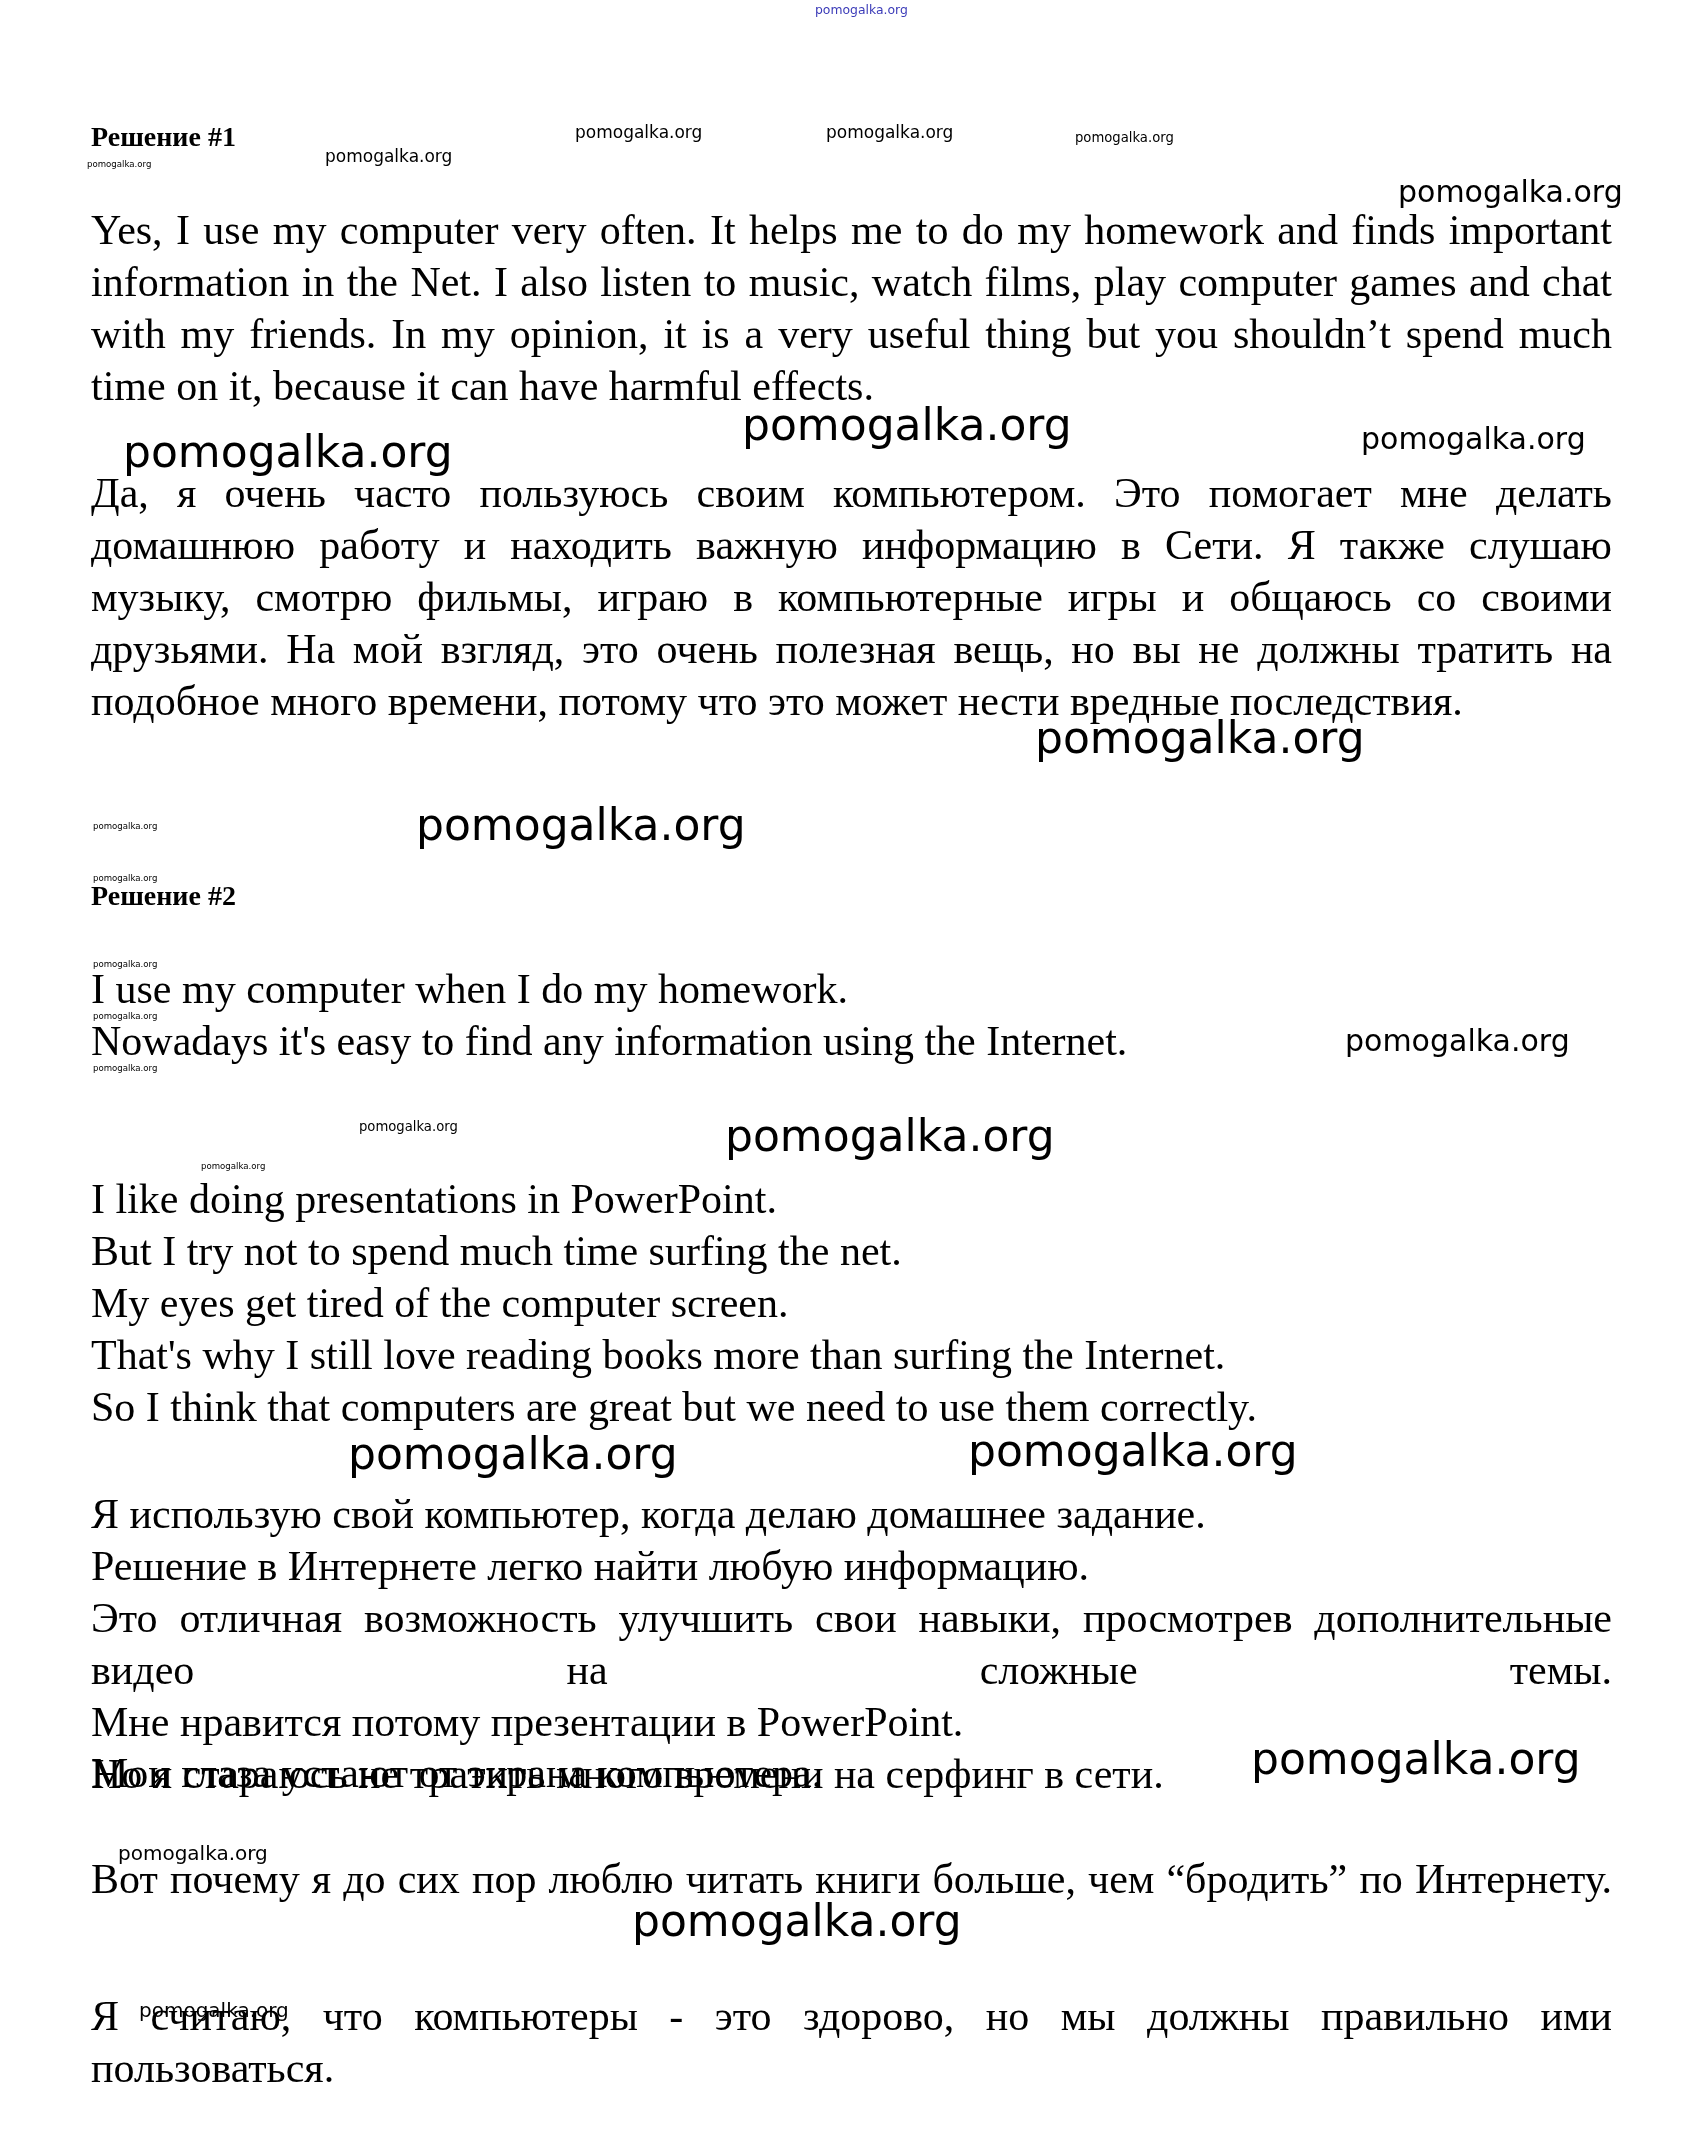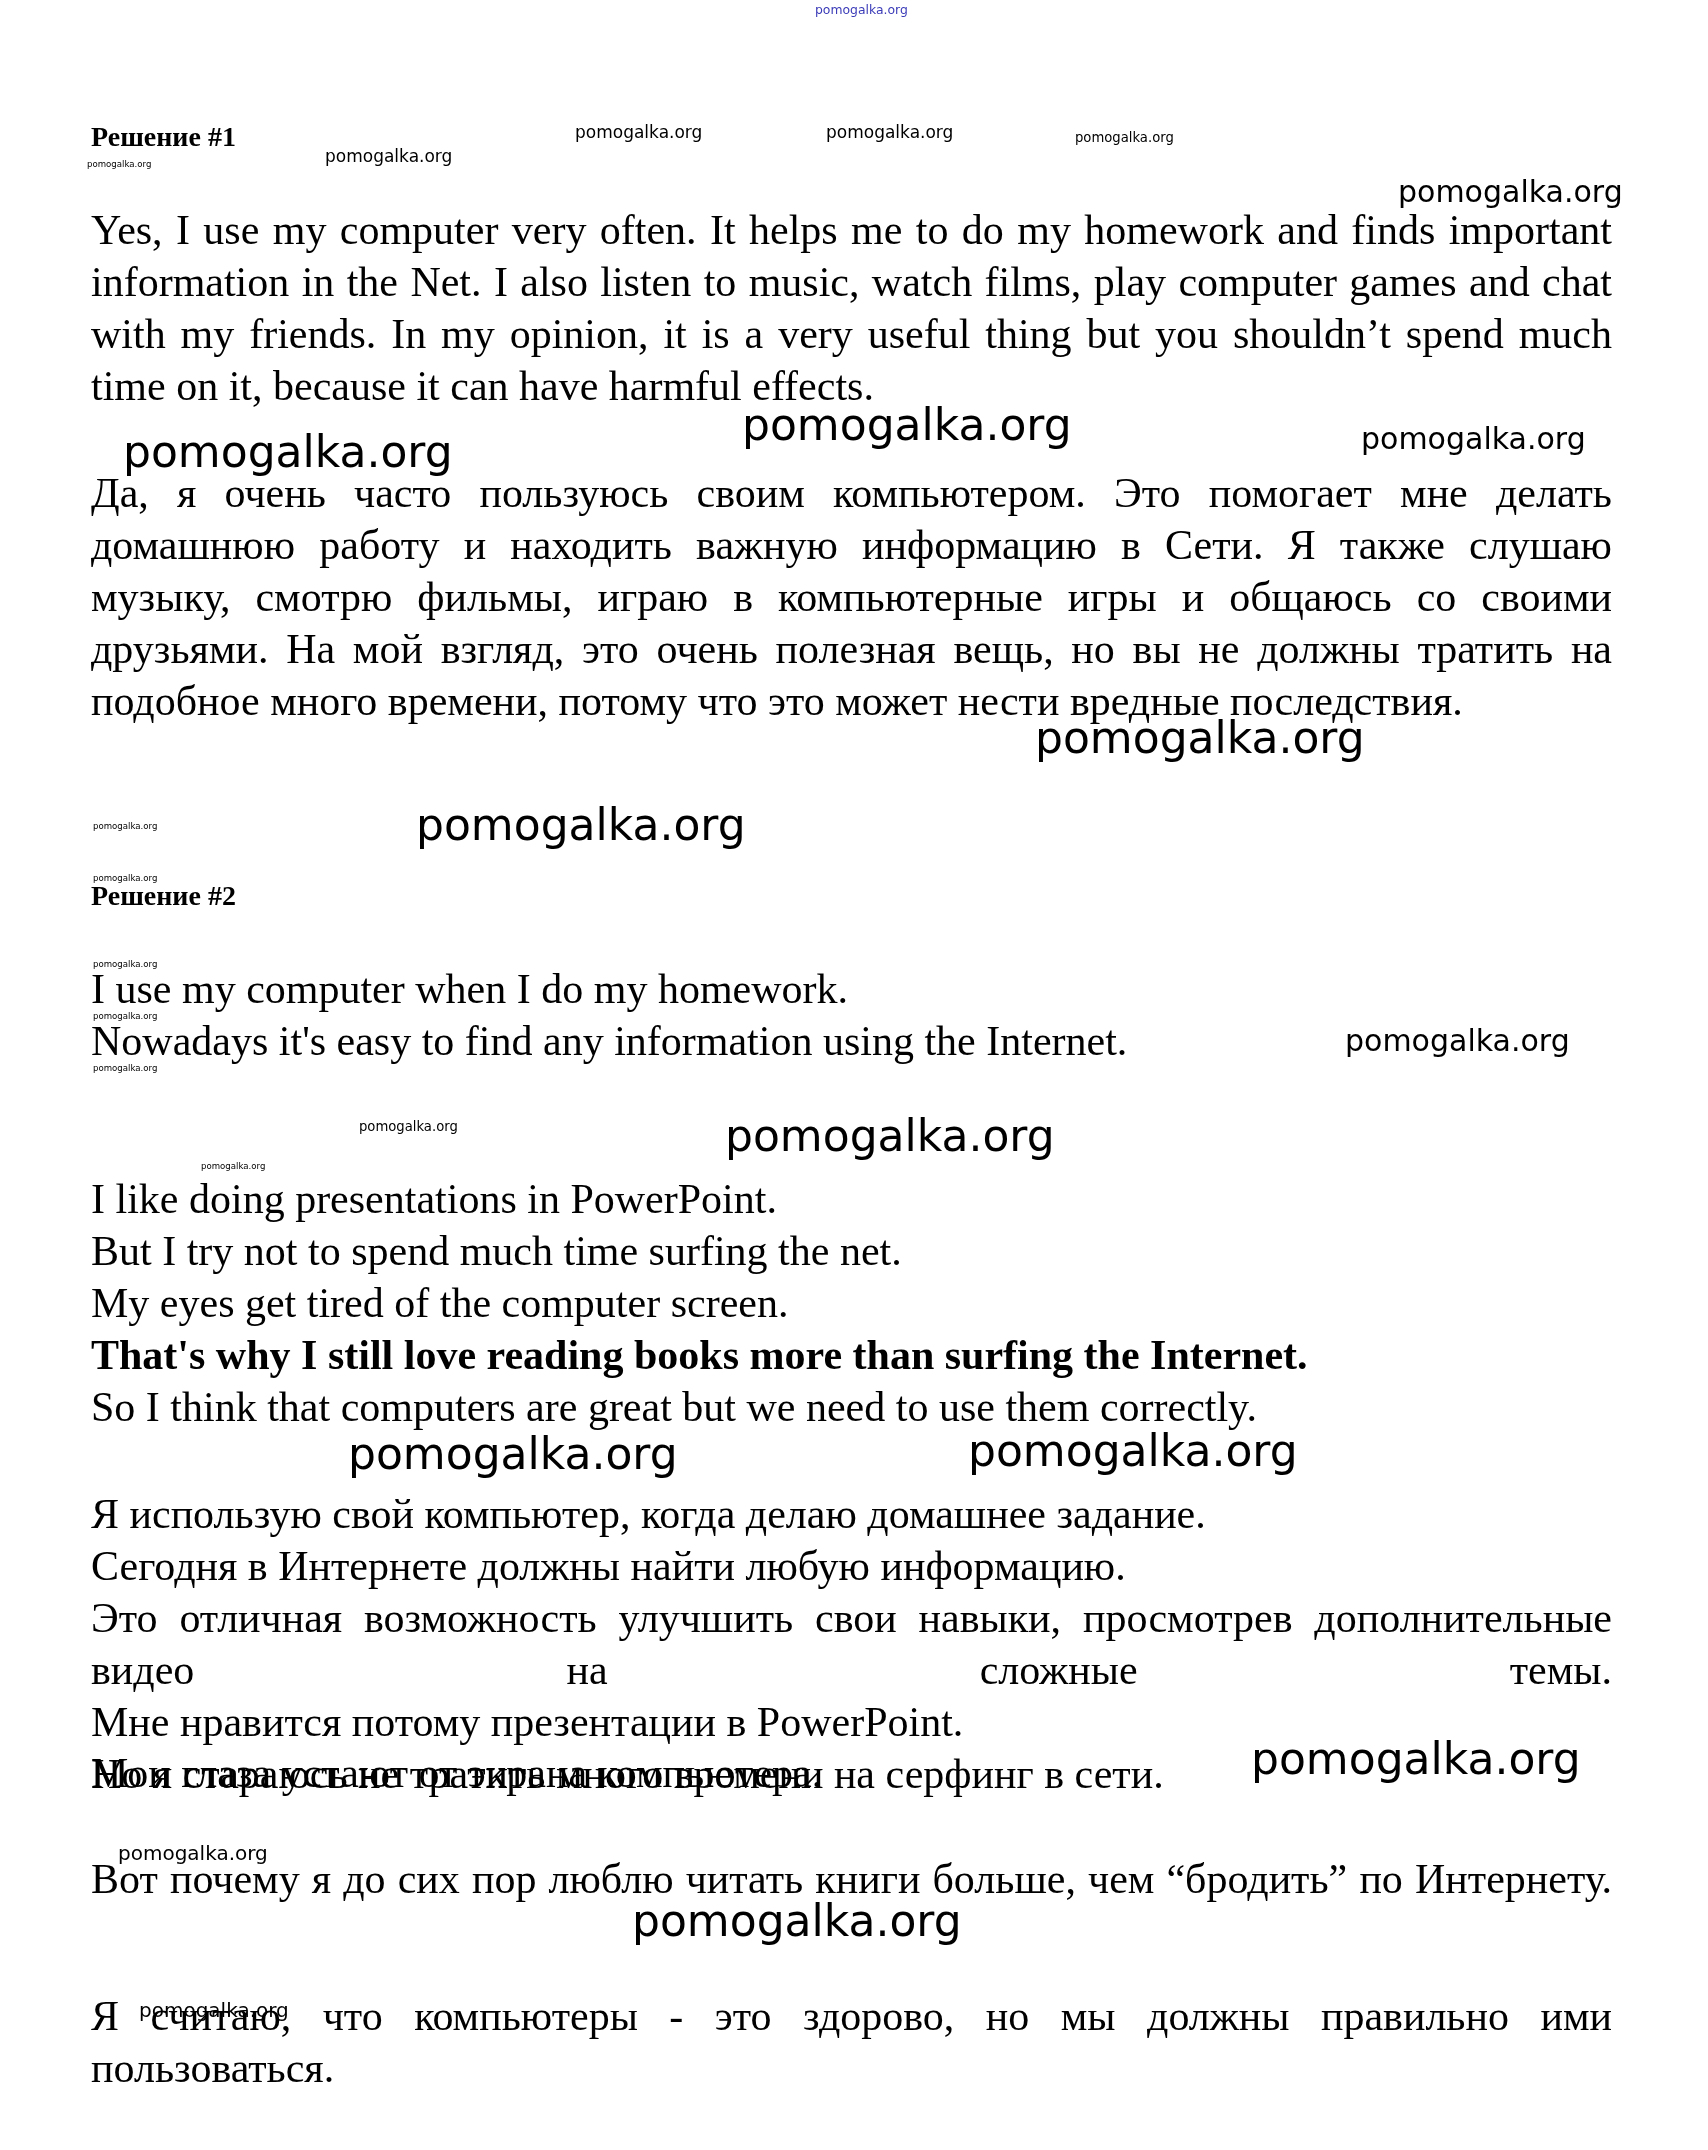--- a/index.html
+++ b/index.html
@@ -58,28 +58,28 @@
   <div class="abs wm w-m" style="left:1345px; top:1026px;">pomogalka.org</div>
 
   <div class="abs wm w-xs" style="left:93px; top:1064px;">pomogalka.org</div>
   <div class="abs wm" style="left:359px; top:1120px; font-size:13.2px;">pomogalka.org</div>
   <div class="abs wm w-l" style="left:725px; top:1114px;">pomogalka.org</div>
   <div class="abs wm w-xs" style="left:201px; top:1162px;">pomogalka.org</div>
 
   <div class="line serif" style="top:1173px;">I like doing presentations in PowerPoint.</div>
   <div class="line serif" style="top:1225px;">But I try not to spend much time surfing the net.</div>
   <div class="line serif" style="top:1277px;">My eyes get tired of the computer screen.</div>
-  <div class="line serif" style="top:1329px;font-weight:bold;">That's why I still love reading books more than surfing the Internet.</div>
+  <div class="line serif" style="top:1329px;">That's why I still love reading books more than surfing the Internet.</div>
   <div class="line serif" style="top:1381px;">So I think that computers are great but we need to use them correctly.</div>
 
   <div class="abs wm w-l" style="left:348px; top:1432px;">pomogalka.org</div>
   <div class="abs wm w-l" style="left:968px; top:1429px;">pomogalka.org</div>
 
   <div class="line serif" style="top:1488px;">Я использую свой компьютер, когда делаю домашнее задание.</div>
-  <div class="line serif" style="top:1540px;">Сегодня в Интернете должны найти любую информацию.</div>
+  <div class="line serif" style="top:1540px;">Решение в Интернете легко найти любую информацию.</div>
   <div class="line serif just" style="top:1592px;">Это отличная возможность улучшить свои навыки, просмотрев дополнительные видео на сложные темы.</div>
   <div class="line serif" style="top:1696px;">Мне нравится потому презентации в PowerPoint.</div>
   <div class="line serif" style="top:1748px;">Но я стараюсь не тратить много времени на серфинг в сети.</div>
   <div class="abs wm w-l" style="left:1251px; top:1737px;">pomogalka.org</div>
 
   <div class="line serif" style="top:1747px;">Мои глаза устают от экрана компьютера.</div>
   <div class="abs wm" style="left:118px; top:1843px; font-size:20px;">pomogalka.org</div>
 
   <div class="line serif just" style="top:1853px;">Вот почему я до сих пор люблю читать книги больше, чем “бродить” по Интернету.</div>
   <div class="abs wm w-l" style="left:632px; top:1899px;">pomogalka.org</div>

